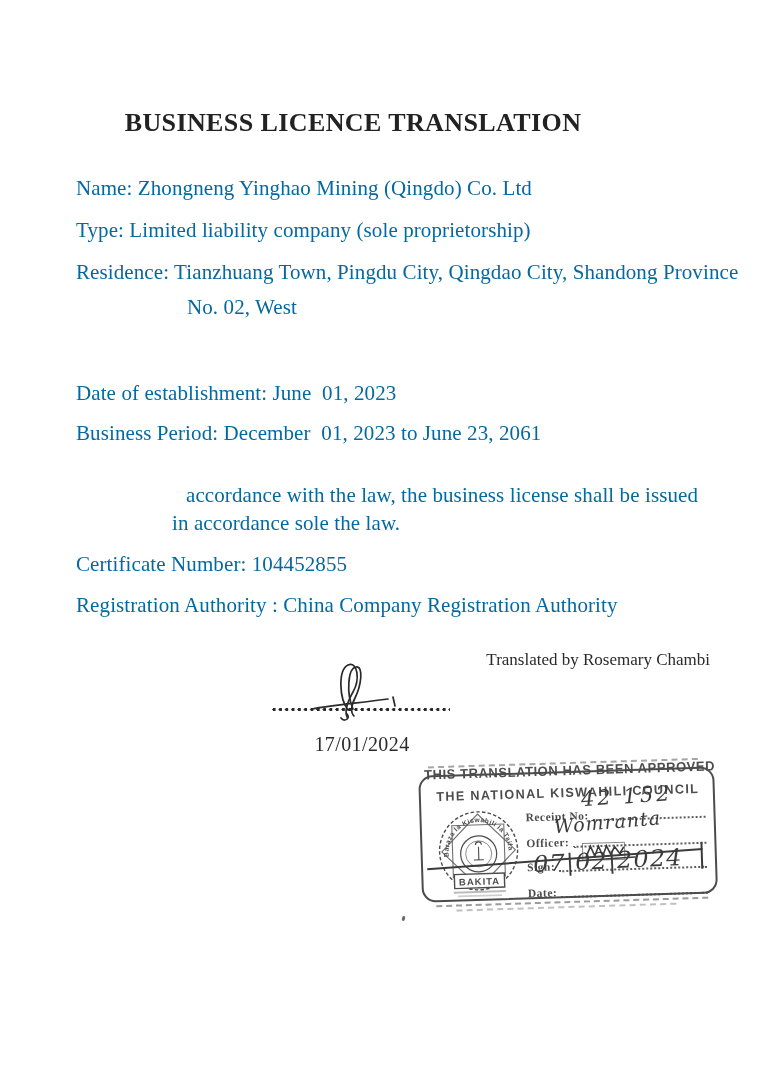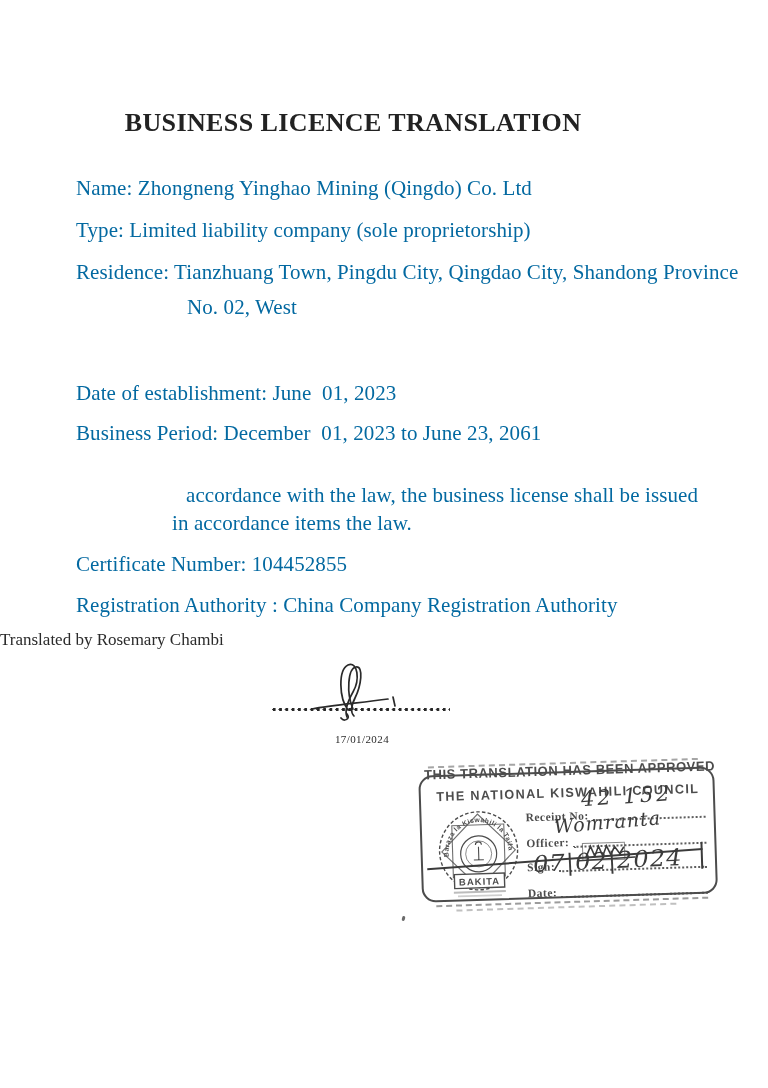--- a/index.html
+++ b/index.html
@@ -38,32 +38,32 @@
   .l5{top:339px;}
   .l6{top:381px;}
   .l7{top:421px;}
   .l8{top:455px;}
   .l9{top:483px;left:186px;}
   .l10{top:511px;left:172px;}
   .l11{top:552px;}
   .l12{top:593px;}
   
   .translator-line{
-    position:absolute;top:630px;left:0;width:710px;
-    text-align:left;font-size:17px;color:#2a2a2a;
+    position:absolute;top:650px;left:0;width:710px;
+    text-align:right;font-size:17px;color:#2a2a2a;
   }
   .signature-svg{position:absolute;left:308px;top:660px;}
   .dotted-sign-line{
     position:absolute;left:272px;top:707px;width:178px;height:5px;
     background:radial-gradient(circle at 2px 2.5px, #262626 1.5px, transparent 1.8px);
     background-size:6.3px 5px;background-repeat:repeat-x;
   }
   .translation-date{
     position:absolute;top:733px;left:0;width:724px;
-    text-align:center;font-size:11px;color:#2a2a2a;letter-spacing:.4px;
+    text-align:center;font-size:20px;color:#2a2a2a;letter-spacing:.4px;
   }
   .stray-mark{
     position:absolute;left:402px;top:916px;width:3px;height:5px;
     background:#6b6b6b;border-radius:2px;transform:rotate(14deg);
   }
   
   .stamp{
     position:absolute;left:420px;top:762px;width:298px;height:138px;
     transform:rotate(-1.8deg);transform-origin:50% 50%;
     color:var(--stamp-ink);
@@ -140,21 +140,21 @@
 
   <div class="doc-title">BUSINESS LICENCE TRANSLATION</div>
 
   <div class="doc-line l1">Name: Zhongneng Yinghao Mining (Qingdo) Co. Ltd</div>
   <div class="doc-line l3">Residence: Tianzhuang Town, Pingdu City, Qingdao City, Shandong Province</div>
   <div class="doc-line l2">Type: Limited liability company (sole proprietorship)</div>
   <div class="doc-line l4">No. 02, West</div>
   <div class="doc-line l6">Date of establishment: June  01, 2023</div>
   <div class="doc-line l7">Business Period: December  01, 2023 to June 23, 2061</div>
   <div class="doc-line l9">accordance with the law, the business license shall be issued</div>
-  <div class="doc-line l10">in accordance items the law.</div>
+  <div class="doc-line l10">in accordance sole the law.</div>
   <div class="doc-line l11">Certificate Number: 104452855</div>
   <div class="doc-line l12">Registration Authority : China Company Registration Authority</div>
 
   <div class="translator-line">Translated by Rosemary Chambi</div>
 
   <svg class="signature-svg" width="92" height="62" viewBox="0 0 92 62">
     <g fill="none" stroke="#2a2a2a" stroke-width="1.7" stroke-linecap="round">
       <path d="M40,50 C31,38 30,10 40,5 C50,1 52,20 45,32 C40,41 36,50 39,57"></path>
       <path d="M45,49 C38,33 40,8 48,7 C56,6 53,26 47,38 C44,44 42,52 46,56"></path>
       <path d="M4,49 C24,45 52,43 80,39"></path>

